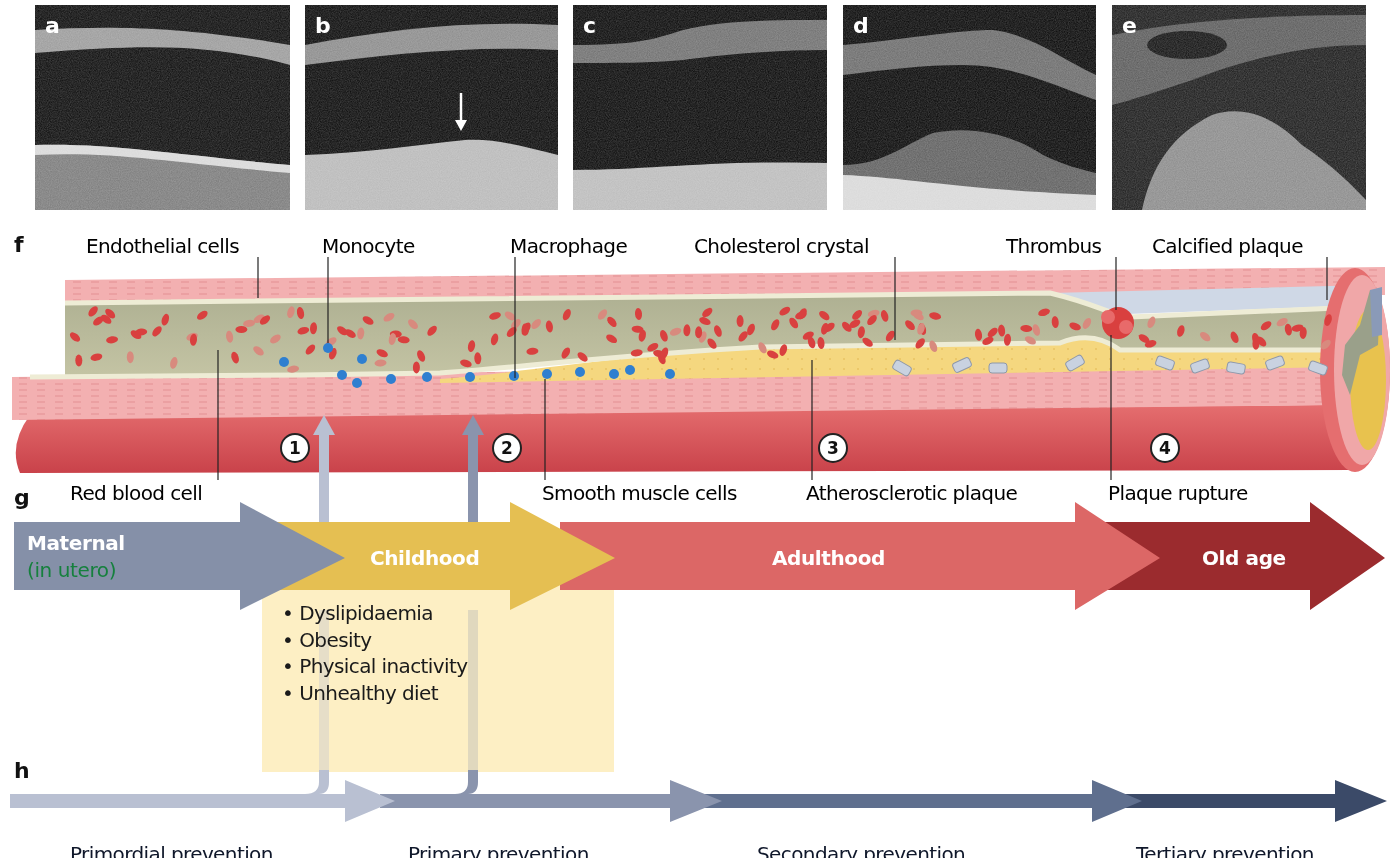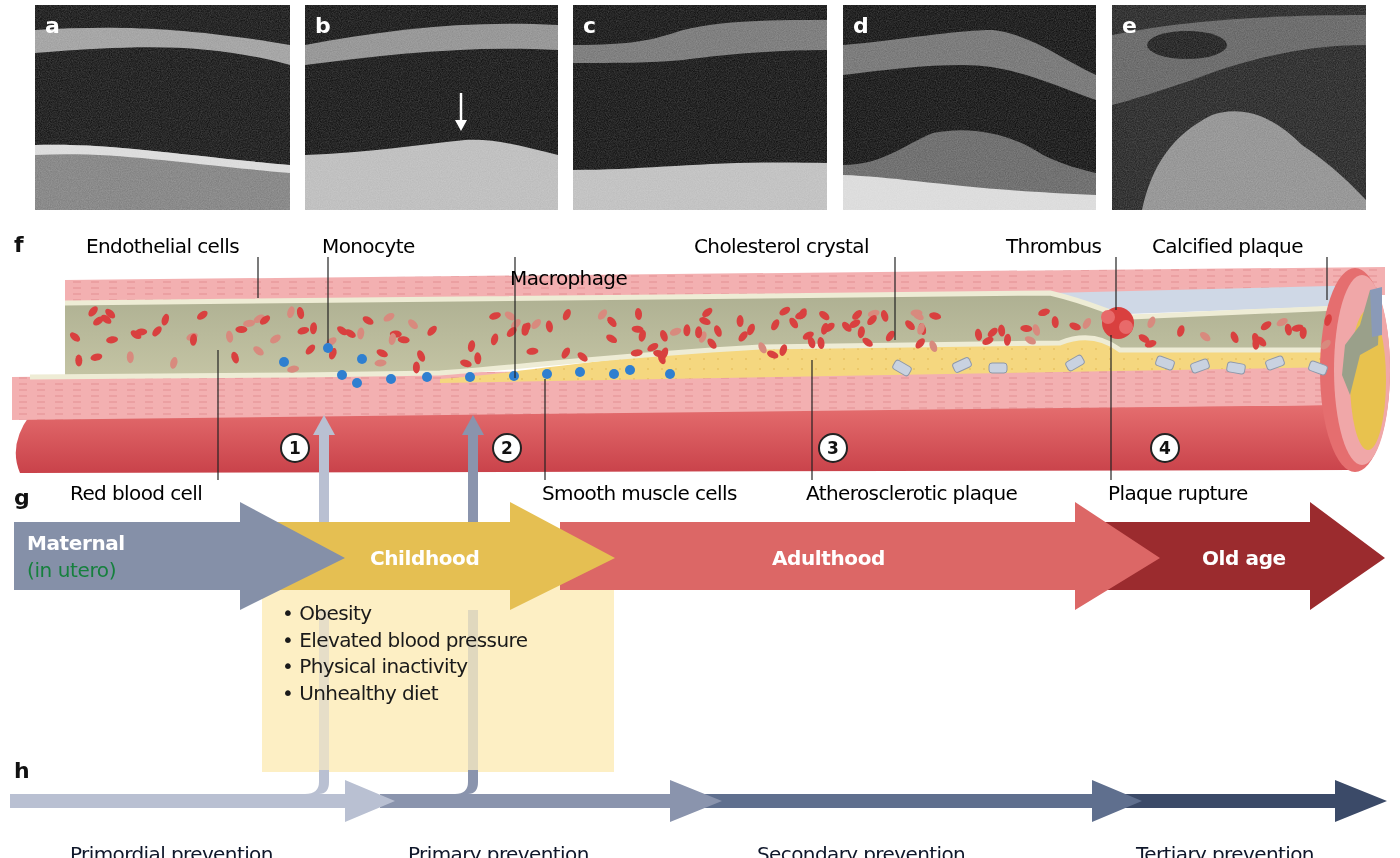--- a/index.html
+++ b/index.html
@@ -329,21 +329,21 @@
     <path d="M313,180 L335,180 L324,160 Z" fill="#b9c0d2"></path>
   </g>
   <g>
     <rect x="468" y="180" width="10" height="70" fill="#8a94ad"></rect>
     <path d="M462,180 L484,180 L473,160 Z" fill="#8a94ad"></path>
   </g>
 </svg>
 
 <span class="lbl" style="left:86px;top:234px;">Endothelial cells</span>
 <span class="lbl" style="left:322px;top:234px;">Monocyte</span>
-<span class="lbl" style="left:510px;top:234px;margin-top:32px;">Macrophage</span>
+<span class="lbl" style="left:510px;top:234px;">Macrophage</span>
 <span class="lbl" style="left:694px;top:234px;">Cholesterol crystal</span>
 <span class="lbl" style="left:1006px;top:234px;">Thrombus</span>
 <span class="lbl" style="left:1152px;top:234px;">Calcified plaque</span>
 <span class="lbl" style="left:70px;top:481px;">Red blood cell</span>
 <span class="lbl" style="left:542px;top:481px;">Smooth muscle cells</span>
 <span class="lbl" style="left:806px;top:481px;">Atherosclerotic plaque</span>
 <span class="lbl" style="left:1108px;top:481px;">Plaque rupture</span>
 
 <span class="num-circle" style="left:280px;top:433px;">1</span>
 <span class="num-circle" style="left:492px;top:433px;">2</span>
@@ -367,22 +367,22 @@
 <span class="stage-lbl" style="left:27px;top:531px;">Maternal</span>
 <span class="stage-sub" style="left:27px;top:558px;">(in utero)</span>
 <span class="stage-lbl" style="left:370px;top:546px;">Childhood</span>
 <span class="stage-lbl" style="left:772px;top:546px;">Adulthood</span>
 <span class="stage-lbl" style="left:1202px;top:546px;">Old age</span>
 
 <div style="position:absolute;left:319px;top:610px;width:10px;height:162px;background:rgba(185,192,210,0.35);"></div>
 <div style="position:absolute;left:468px;top:610px;width:10px;height:162px;background:rgba(138,148,173,0.25);"></div>
 
 <ul class="risk-list">
+  <li>Dyslipidaemia</li>
   <li>Obesity</li>
-  <li>Elevated blood pressure</li>
   <li>Physical inactivity</li>
   <li>Unhealthy diet</li>
 </ul>
 
 <span class="section-letter" style="left:14px;top:758px;">h</span>
 
 <svg width="1400" height="60" style="position:absolute;left:0;top:770px;">
   <path d="M1120,24 L1335,24 L1335,10 L1387,31 L1335,52 L1335,38 L1120,38 Z" fill="#3b4a68"></path>
   <path d="M700,24 L1092,24 L1092,10 L1142,31 L1092,52 L1092,38 L700,38 Z" fill="#5f6f8e"></path>
   <path d="M380,24 L670,24 L670,10 L722,31 L670,52 L670,38 L380,38 Z" fill="#8a94ad"></path>

